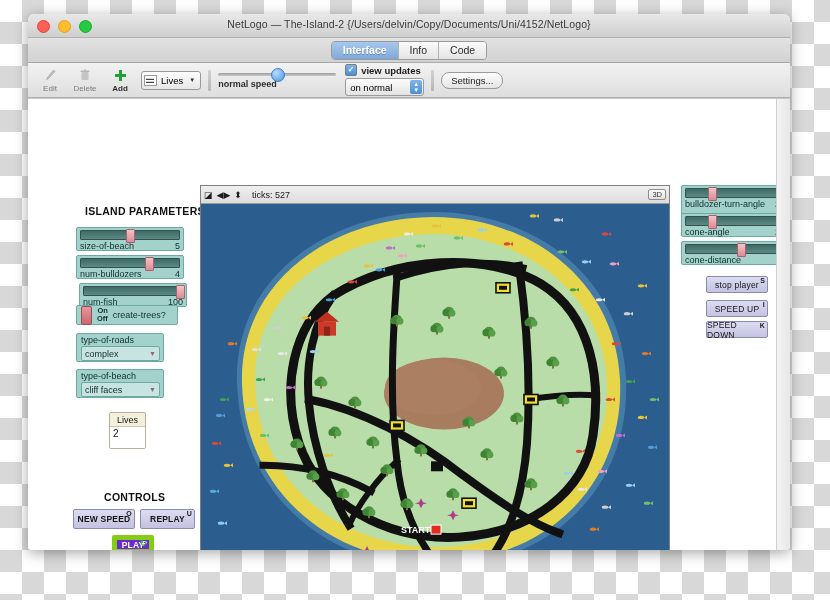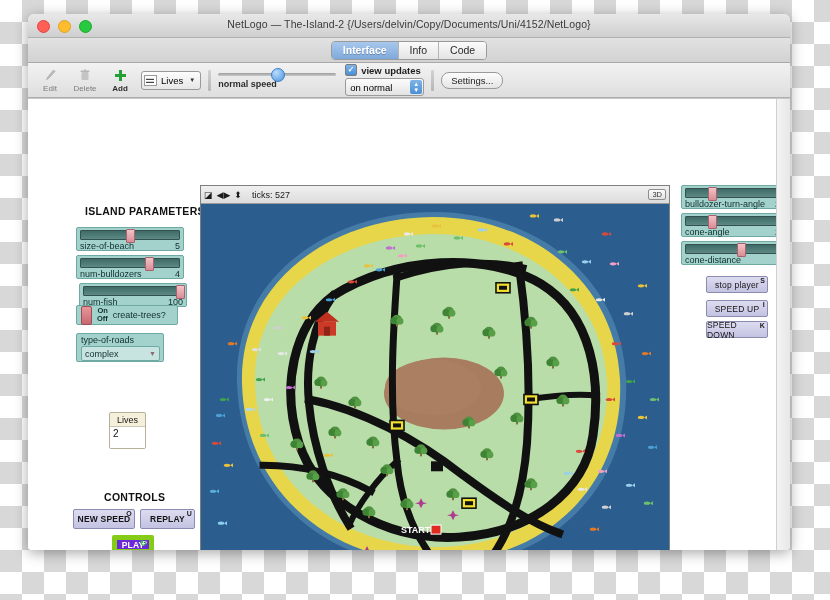--- a/index.html
+++ b/index.html
@@ -475,20 +475,27 @@
       </div>
 
       <div class="chooser" style="left:48px; top:234px; width:88px; height:29px;">
         <div>type-of-roads</div>
         <div class="val">
           <span>complex</span>
           <span class="tri">▼</span>
         </div>
       </div>
 
+      <div class="chooser" style="left:48px; top:270px; width:88px; height:29px;">
+        <div>type-of-beach</div>
+        <div class="val">
+          <span>cliff faces</span>
+          <span class="tri">▼</span>
+        </div>
+      </div>
 
       <div class="monitor" style="left:81px; top:313px; width:37px; height:37px;">
         <div class="mlabel">Lives</div>
         <div class="mval">2</div>
       </div>
 
       <div class="section-title" style="left:76px; top:392px;">CONTROLS</div>
 
       <div class="nlbutton" style="left:45px; top:410px; width:62px; height:20px;">
         <span>NEW SPEED</span>
@@ -497,21 +504,21 @@
       <div class="nlbutton" style="left:112px; top:410px; width:55px; height:20px;">
         <span>REPLAY</span>
         <span class="key">U</span>
       </div>
       <div class="nlbutton dark" style="left:84px; top:436px; width:42px; height:19px;">
         <span>PLAY</span>
         <span class="key">P</span>
         <span class="forever">↻</span>
       </div>
 
-      <div class="slider" style="left:653px; top:86px; width:108px; height:24px;">
+      <div class="slider" style="left:653px; top:86px; width:108px; height:40px;">
         <div class="track">
             <div class="knob" style="left:22%"></div>
           </div>
         <div class="row">
             <span>bulldozer-turn-angle</span>
             <span>20</span>
           </div>
       </div>
       <div class="slider" style="left:653px; top:142px; width:108px; height:24px;">
         <div class="track">

